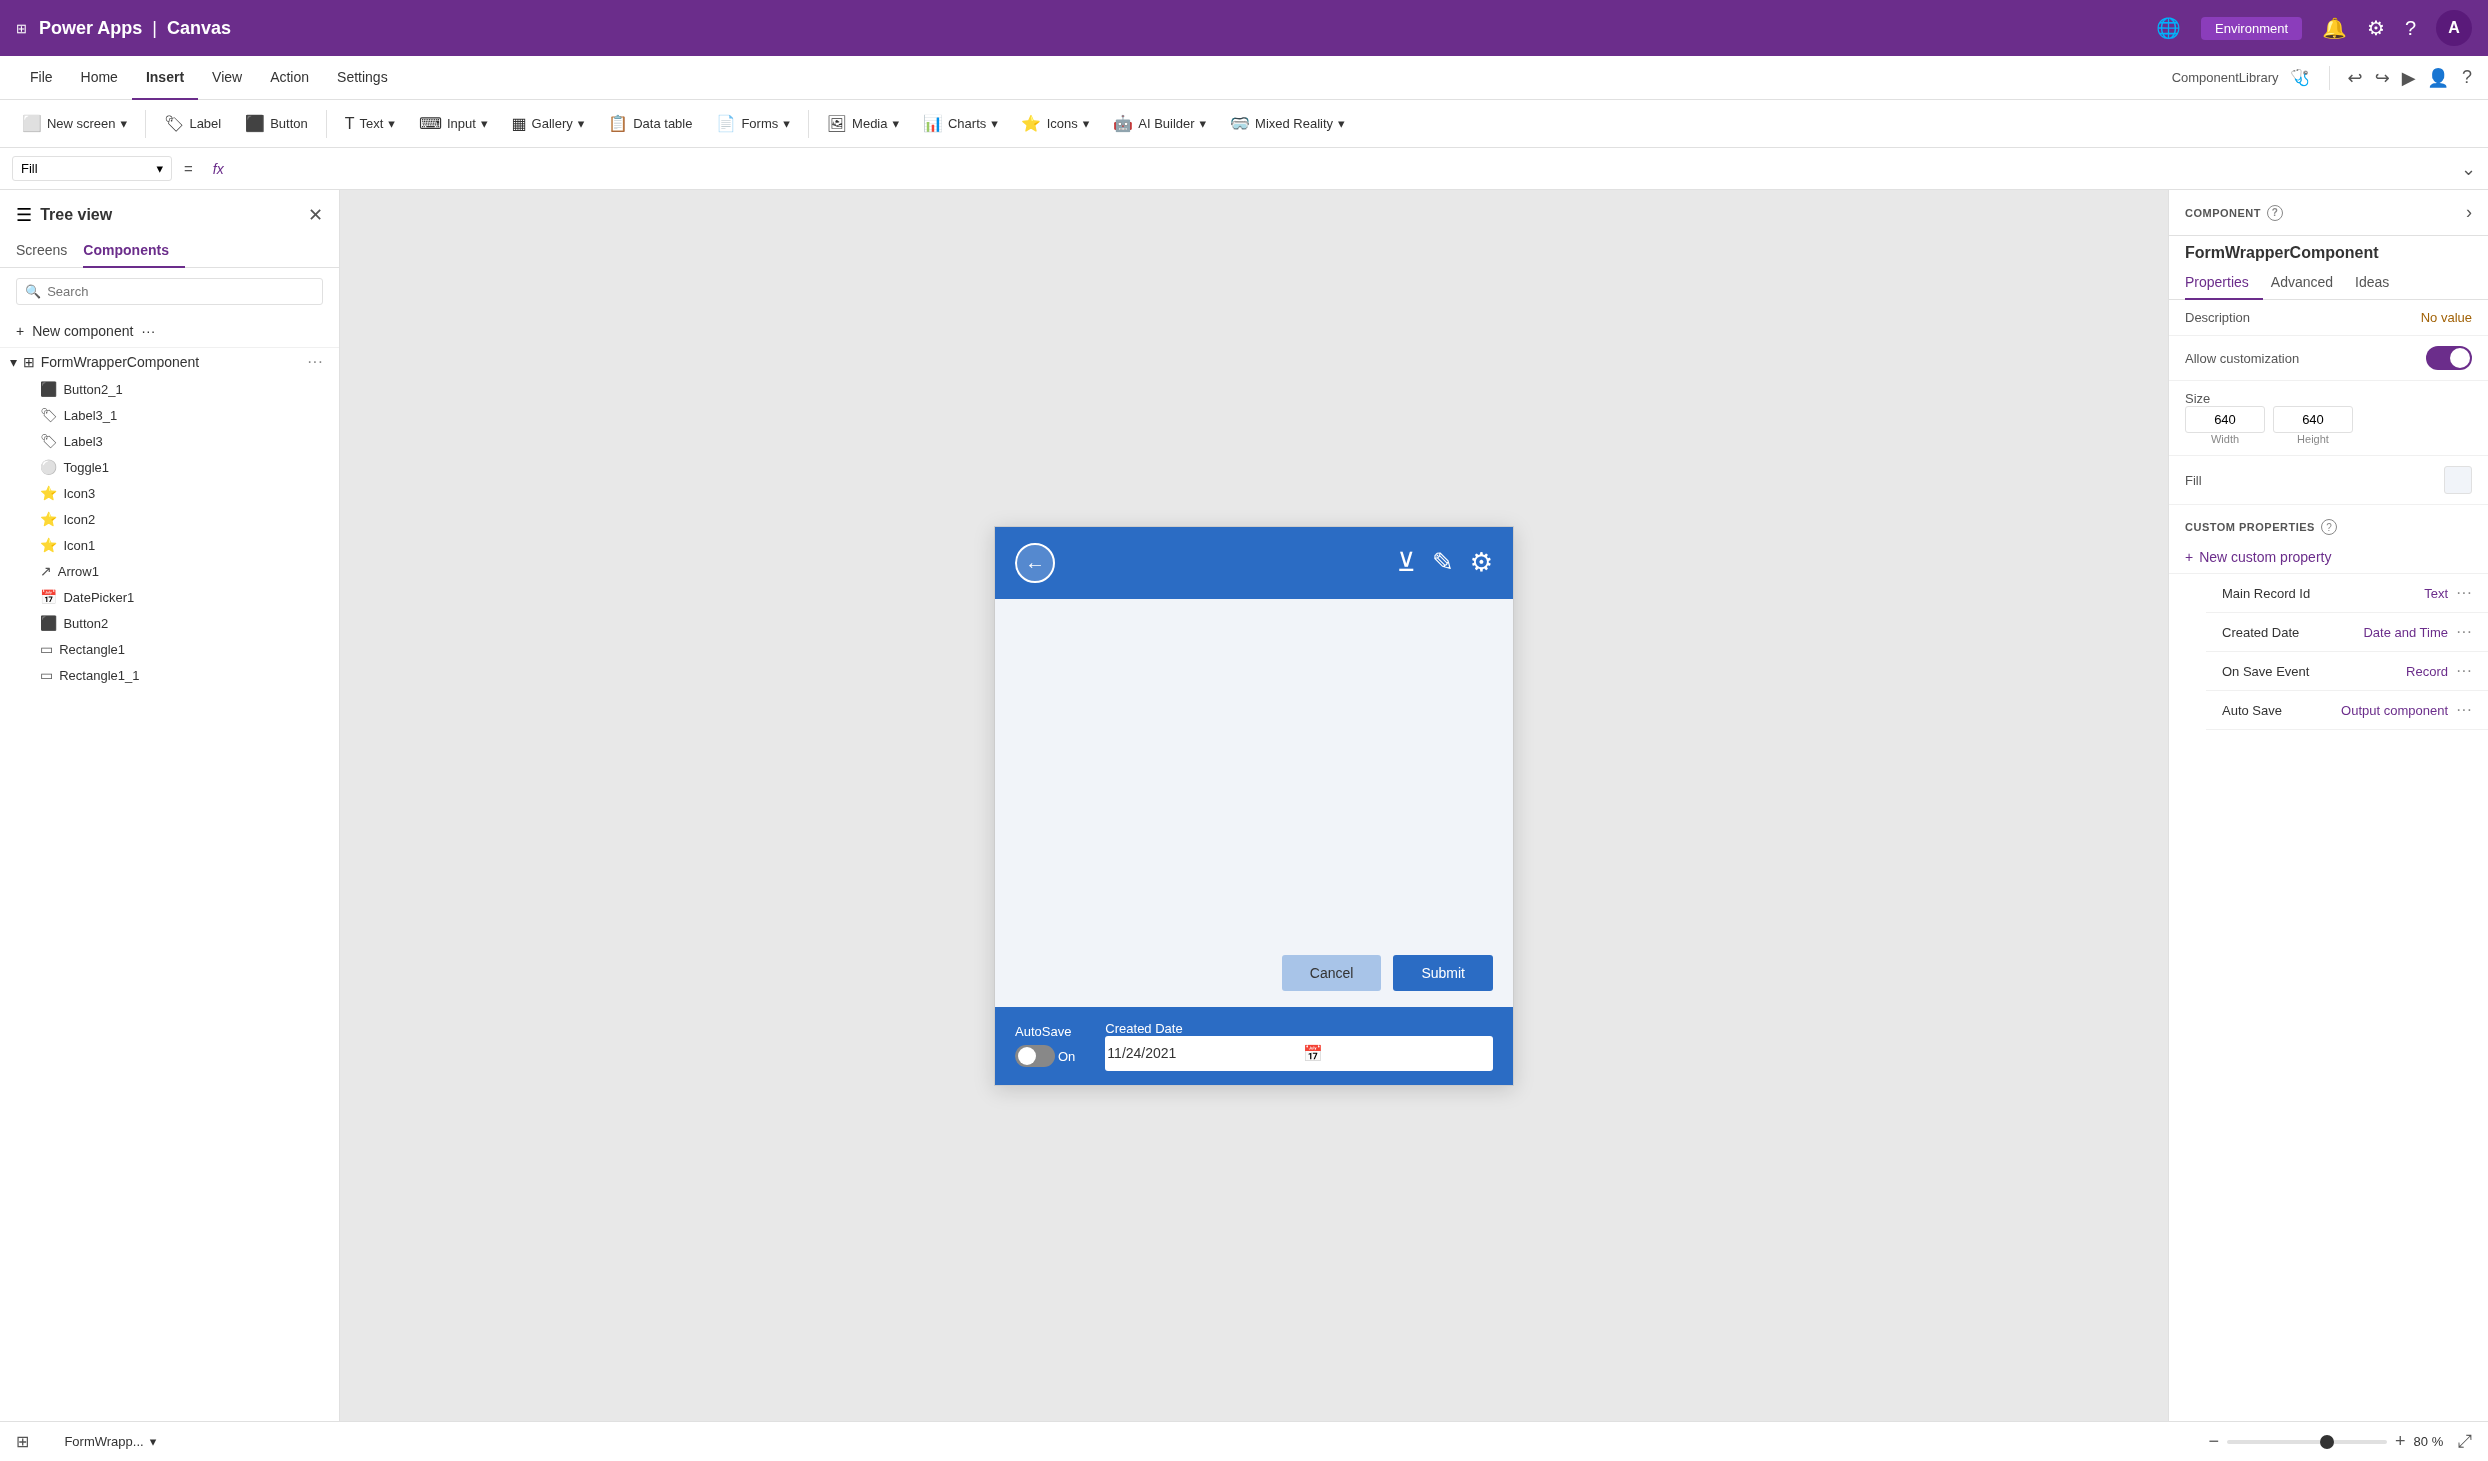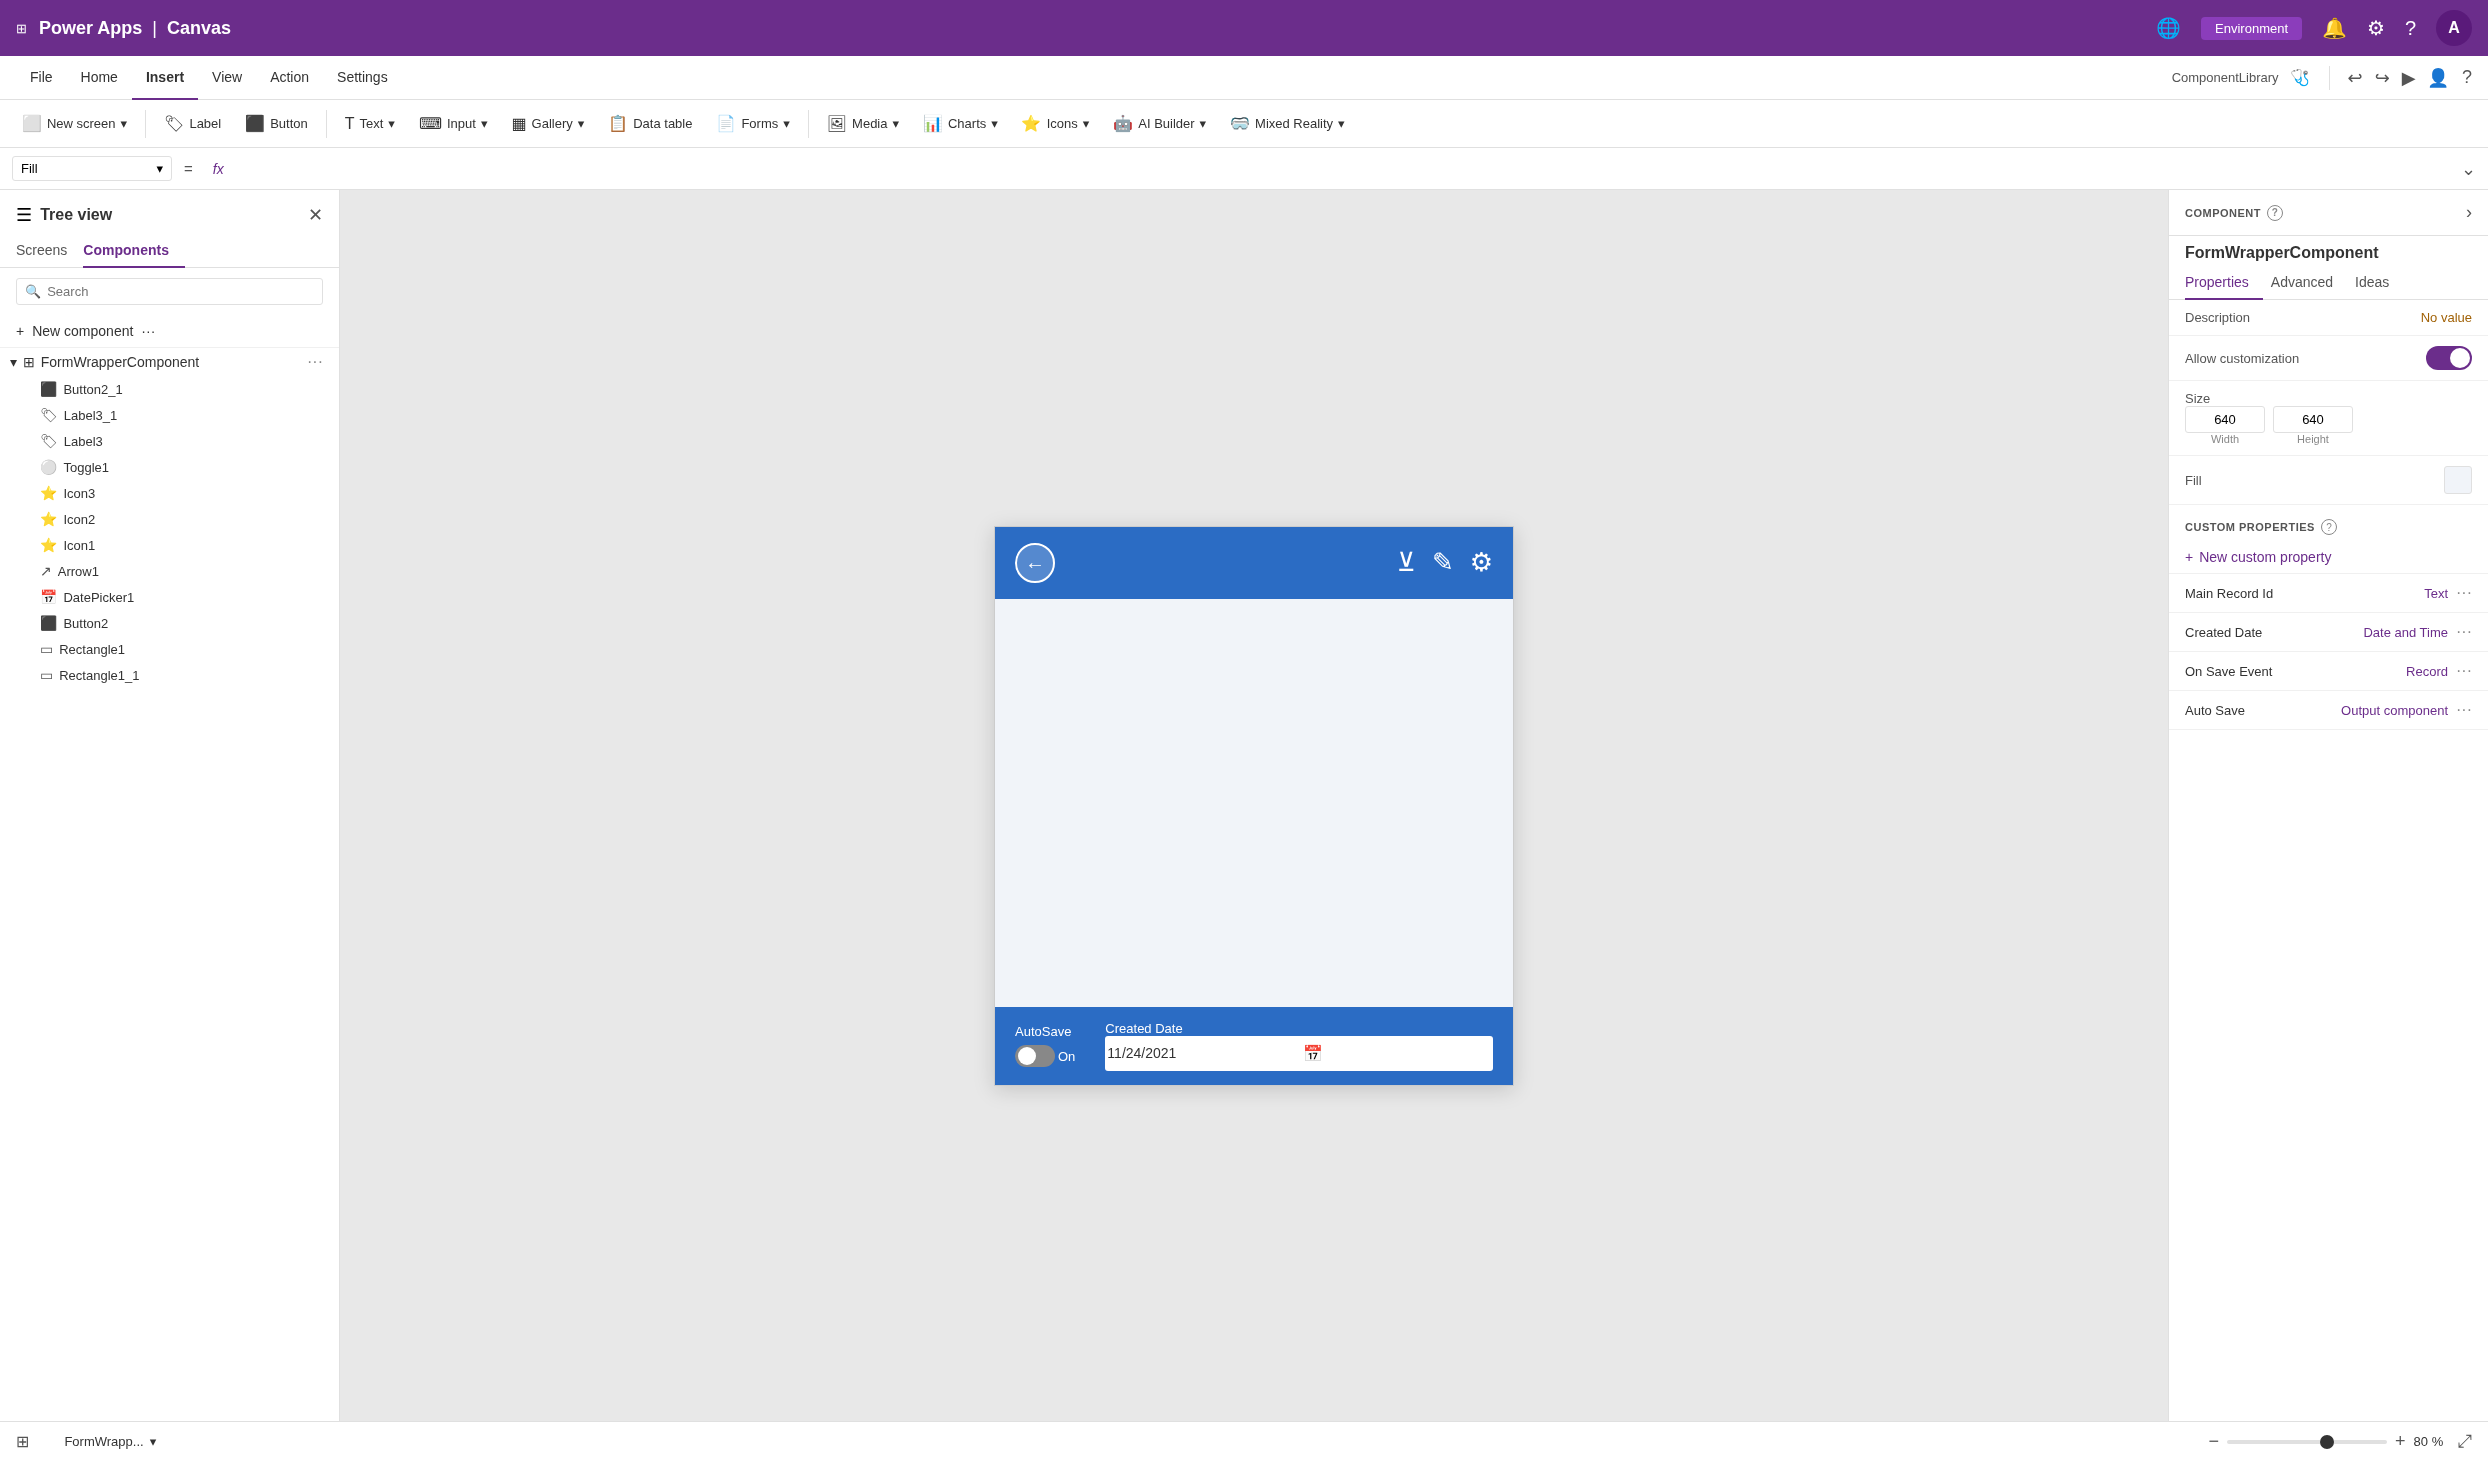--- a/index.html
+++ b/index.html
@@ -134,21 +134,21 @@
     .size-row { padding: 10px 16px; border-bottom: 1px solid #f0f0f0; }
     .size-row .prop-label { margin-bottom: 6px; font-size: 13px; color: #555; }
     .size-inputs { display: flex; gap: 8px; align-items: center; }
     .size-input-box { border: 1px solid #e0e0e0; border-radius: 3px; padding: 5px 8px; width: 80px; font-size: 13px; text-align: center; }
     .size-sub-label { font-size: 11px; color: #888; text-align: center; }
     .fill-row { display: flex; align-items: center; padding: 10px 16px; border-bottom: 1px solid #f0f0f0; }
     .fill-preview { width: 28px; height: 28px; border: 1px solid #e0e0e0; border-radius: 3px; margin-left: auto; background: #f1f4f9; cursor: pointer; }
     .section-header { padding: 14px 16px 6px; display: flex; align-items: center; gap: 6px; }
     .section-header-text { font-size: 11px; font-weight: 700; color: #555; letter-spacing: 0.5px; }
     .new-custom-prop { display: flex; align-items: center; gap: 6px; padding: 8px 16px; cursor: pointer; color: #6b2d8b; font-size: 14px; border-bottom: 1px solid #f0f0f0; }
-    .custom-prop-row { display: flex; align-items: center; padding: 10px 16px; border-bottom: 1px solid #f0f0f0; }
+    .custom-prop-row { display: flex; align-items: center; padding: 10px 16px; border-bottom: 1px solid #f0f0f0; margin-left: 37px; }
     .custom-prop-name { font-size: 13px; color: #333; flex: 1; }
     .custom-prop-type { font-size: 13px; color: #6b2d8b; margin-right: 8px; }
     .custom-prop-dots { font-size: 16px; color: #888; cursor: pointer; }
 
     
     .bottom-bar { height: 40px; background: white; border-top: 1px solid #e0e0e0; display: flex; align-items: center; padding: 0 16px; gap: 12px; }
     .bottom-bar .screen-name { font-size: 13px; color: #333; display: flex; align-items: center; gap: 6px; cursor: pointer; margin-left: 23px; }
     .zoom-controls { margin-left: auto; display: flex; align-items: center; gap: 8px; }
     .zoom-btn { background: none; border: none; cursor: pointer; font-size: 18px; color: #555; }
     .zoom-slider { width: 160px; height: 4px; background: #e0e0e0; border-radius: 2px; position: relative; cursor: pointer; }
@@ -374,20 +374,24 @@
         <div class="back-btn">←</div>
         <div class="header-icons">
           <span class="h-icon">⊻</span>
           <span class="h-icon">✎</span>
           <span class="h-icon">⚙</span>
         </div>
       </div>
 
       <div class="canvas-body" style="flex:1; min-height:300px; background:#f1f4f9;"></div>
 
+      <div class="canvas-buttons">
+        <button class="btn-cancel">Cancel</button>
+        <button class="btn-submit">Submit</button>
+      </div>
 
       <div class="canvas-footer">
         <div class="footer-field">
           <span class="footer-label">AutoSave</span>
           <div class="footer-toggle">
             <div class="toggle-track">
               <div class="toggle-thumb"></div>
             </div>
             <span class="toggle-label">On</span>
           </div>

